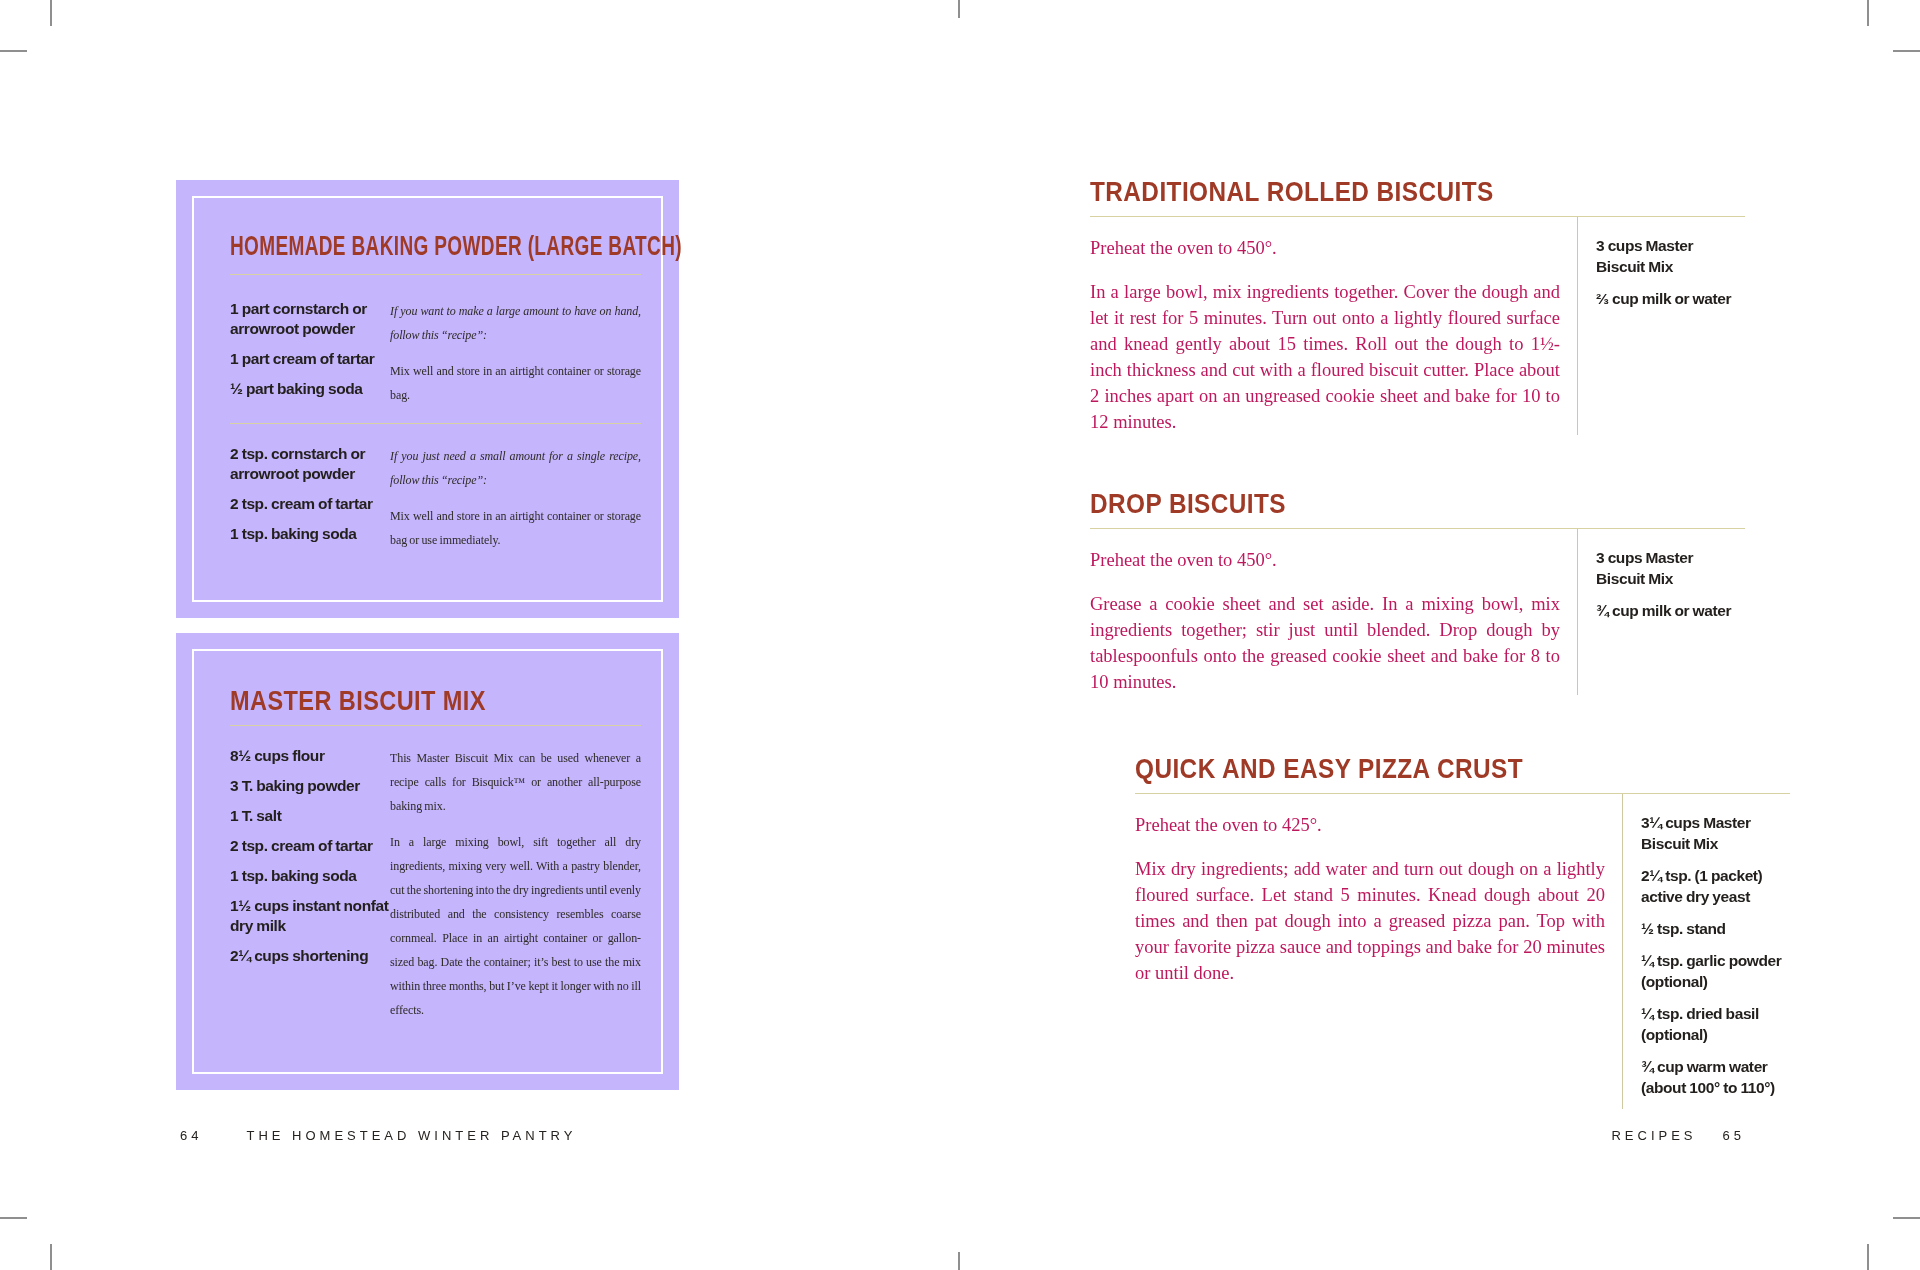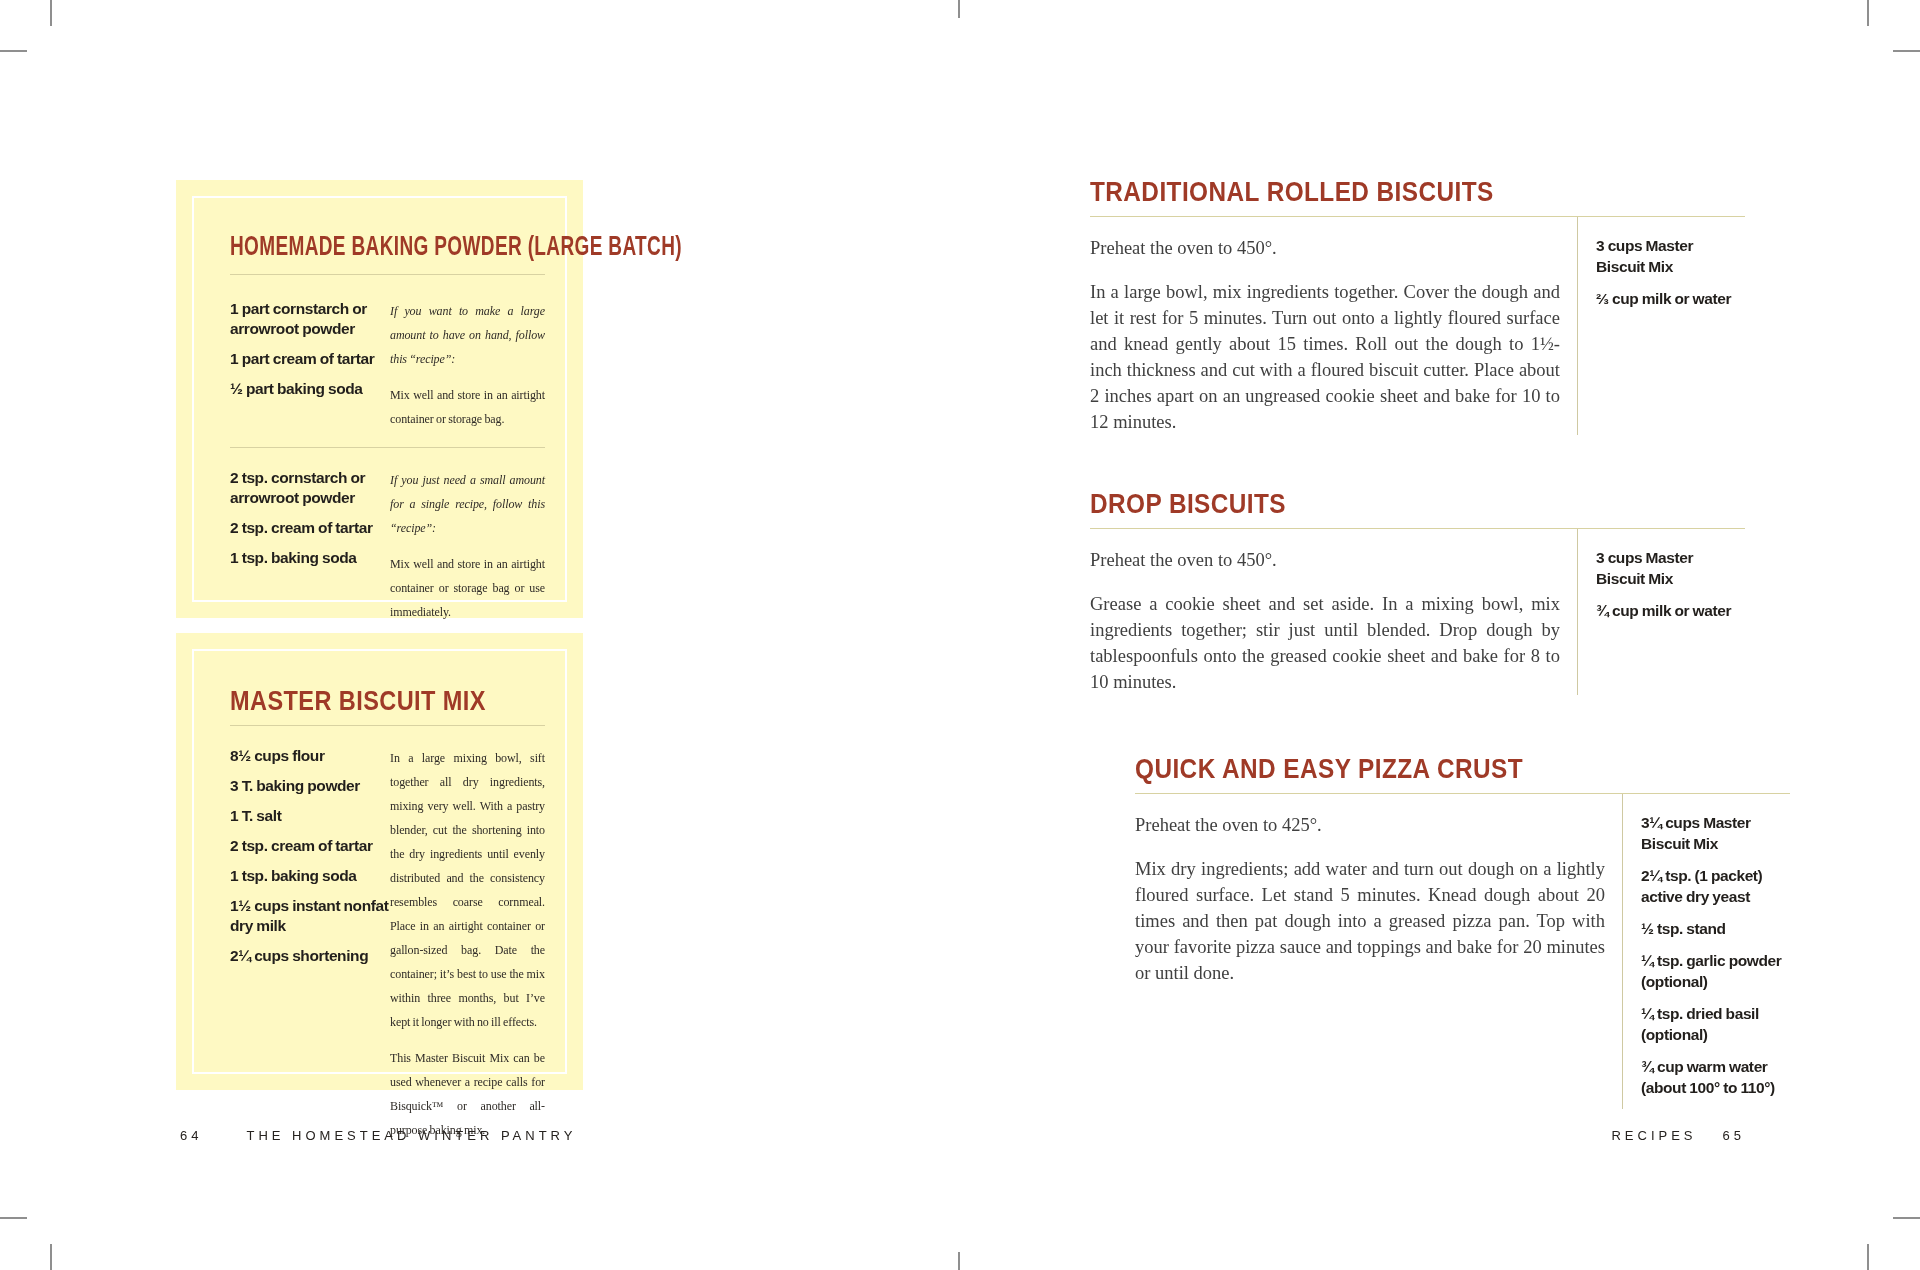--- a/index.html
+++ b/index.html
@@ -11,22 +11,22 @@
     font-family: "Liberation Sans", sans-serif;
     -webkit-font-smoothing: antialiased;
   }
 
   
   .crop { position: absolute; background: #8f8f8f; }
 
   
   .page-box {
     position: absolute;
-    left: 176px; width: 407px;
-    background: #fef9c3;
+    left: 176px; width: 503px;
+    background: #c4b5fd;
   }
   .box1 { top: 180px; height: 438px; }
   .box2 { top: 633px; height: 457px; }
   .frame {
     position: absolute; top: 16px; left: 16px; right: 16px; bottom: 16px;
     border: 2px solid #ffffff;
     pointer-events: none;
   }
   .box-content { position: absolute; left: 54px; right: 38px; top: 0; }
 
@@ -80,21 +80,21 @@
   .r1 { top: 176px; }
   .r2 { top: 488px; }
   .r3 { top: 753px; margin-left: 45px; }
   .recipe .rule { margin-top: 8px; }
   .recipe-flex { display: flex; align-items: stretch; }
   .recipe-body {
     width: 470px;
     font-family: "Liberation Serif", serif;
     font-size: 18.5px;
     line-height: 26px;
-    color: #404040;
+    color: #be185d;
     text-align: justify;
   }
   .recipe-body p { margin: 18px 0 0 0; }
   .recipe-ings {
     margin-left: 17px;
     border-left: 1px solid #cfc9a2;
     padding-left: 18px;
     padding-top: 18px;
     flex: 1;
   }
@@ -169,22 +169,22 @@
       <div>
         <p class="ing">8½ cups flour</p>
         <p class="ing">3 T. baking powder</p>
         <p class="ing">1 T. salt</p>
         <p class="ing">2 tsp. cream of tartar</p>
         <p class="ing">1 tsp. baking soda</p>
         <p class="ing">1½ cups instant nonfat dry milk</p>
         <p class="ing">2¼ cups shortening</p>
       </div>
       <div class="body-serif">
+        <p>This Master Biscuit Mix can be used whenever a recipe calls for Bisquick™ or another all-purpose baking mix.</p>
         <p>In a large mixing bowl, sift together all dry ingredients, mixing very well. With a pastry blender, cut the shortening into the dry ingredients until evenly distributed and the consistency resembles coarse cornmeal. Place in an airtight container or gallon-sized bag. Date the container; it’s best to use the mix within three months, but I’ve kept it longer with no ill effects.</p>
-        <p>This Master Biscuit Mix can be used whenever a recipe calls for Bisquick™ or another all-purpose baking mix.</p>
       </div>
     </div>
   </div>
 </section>
 
 <div class="footer footer-left">
   <span>64</span>
   <span>THE HOMESTEAD WINTER PANTRY</span>
 </div>
 

